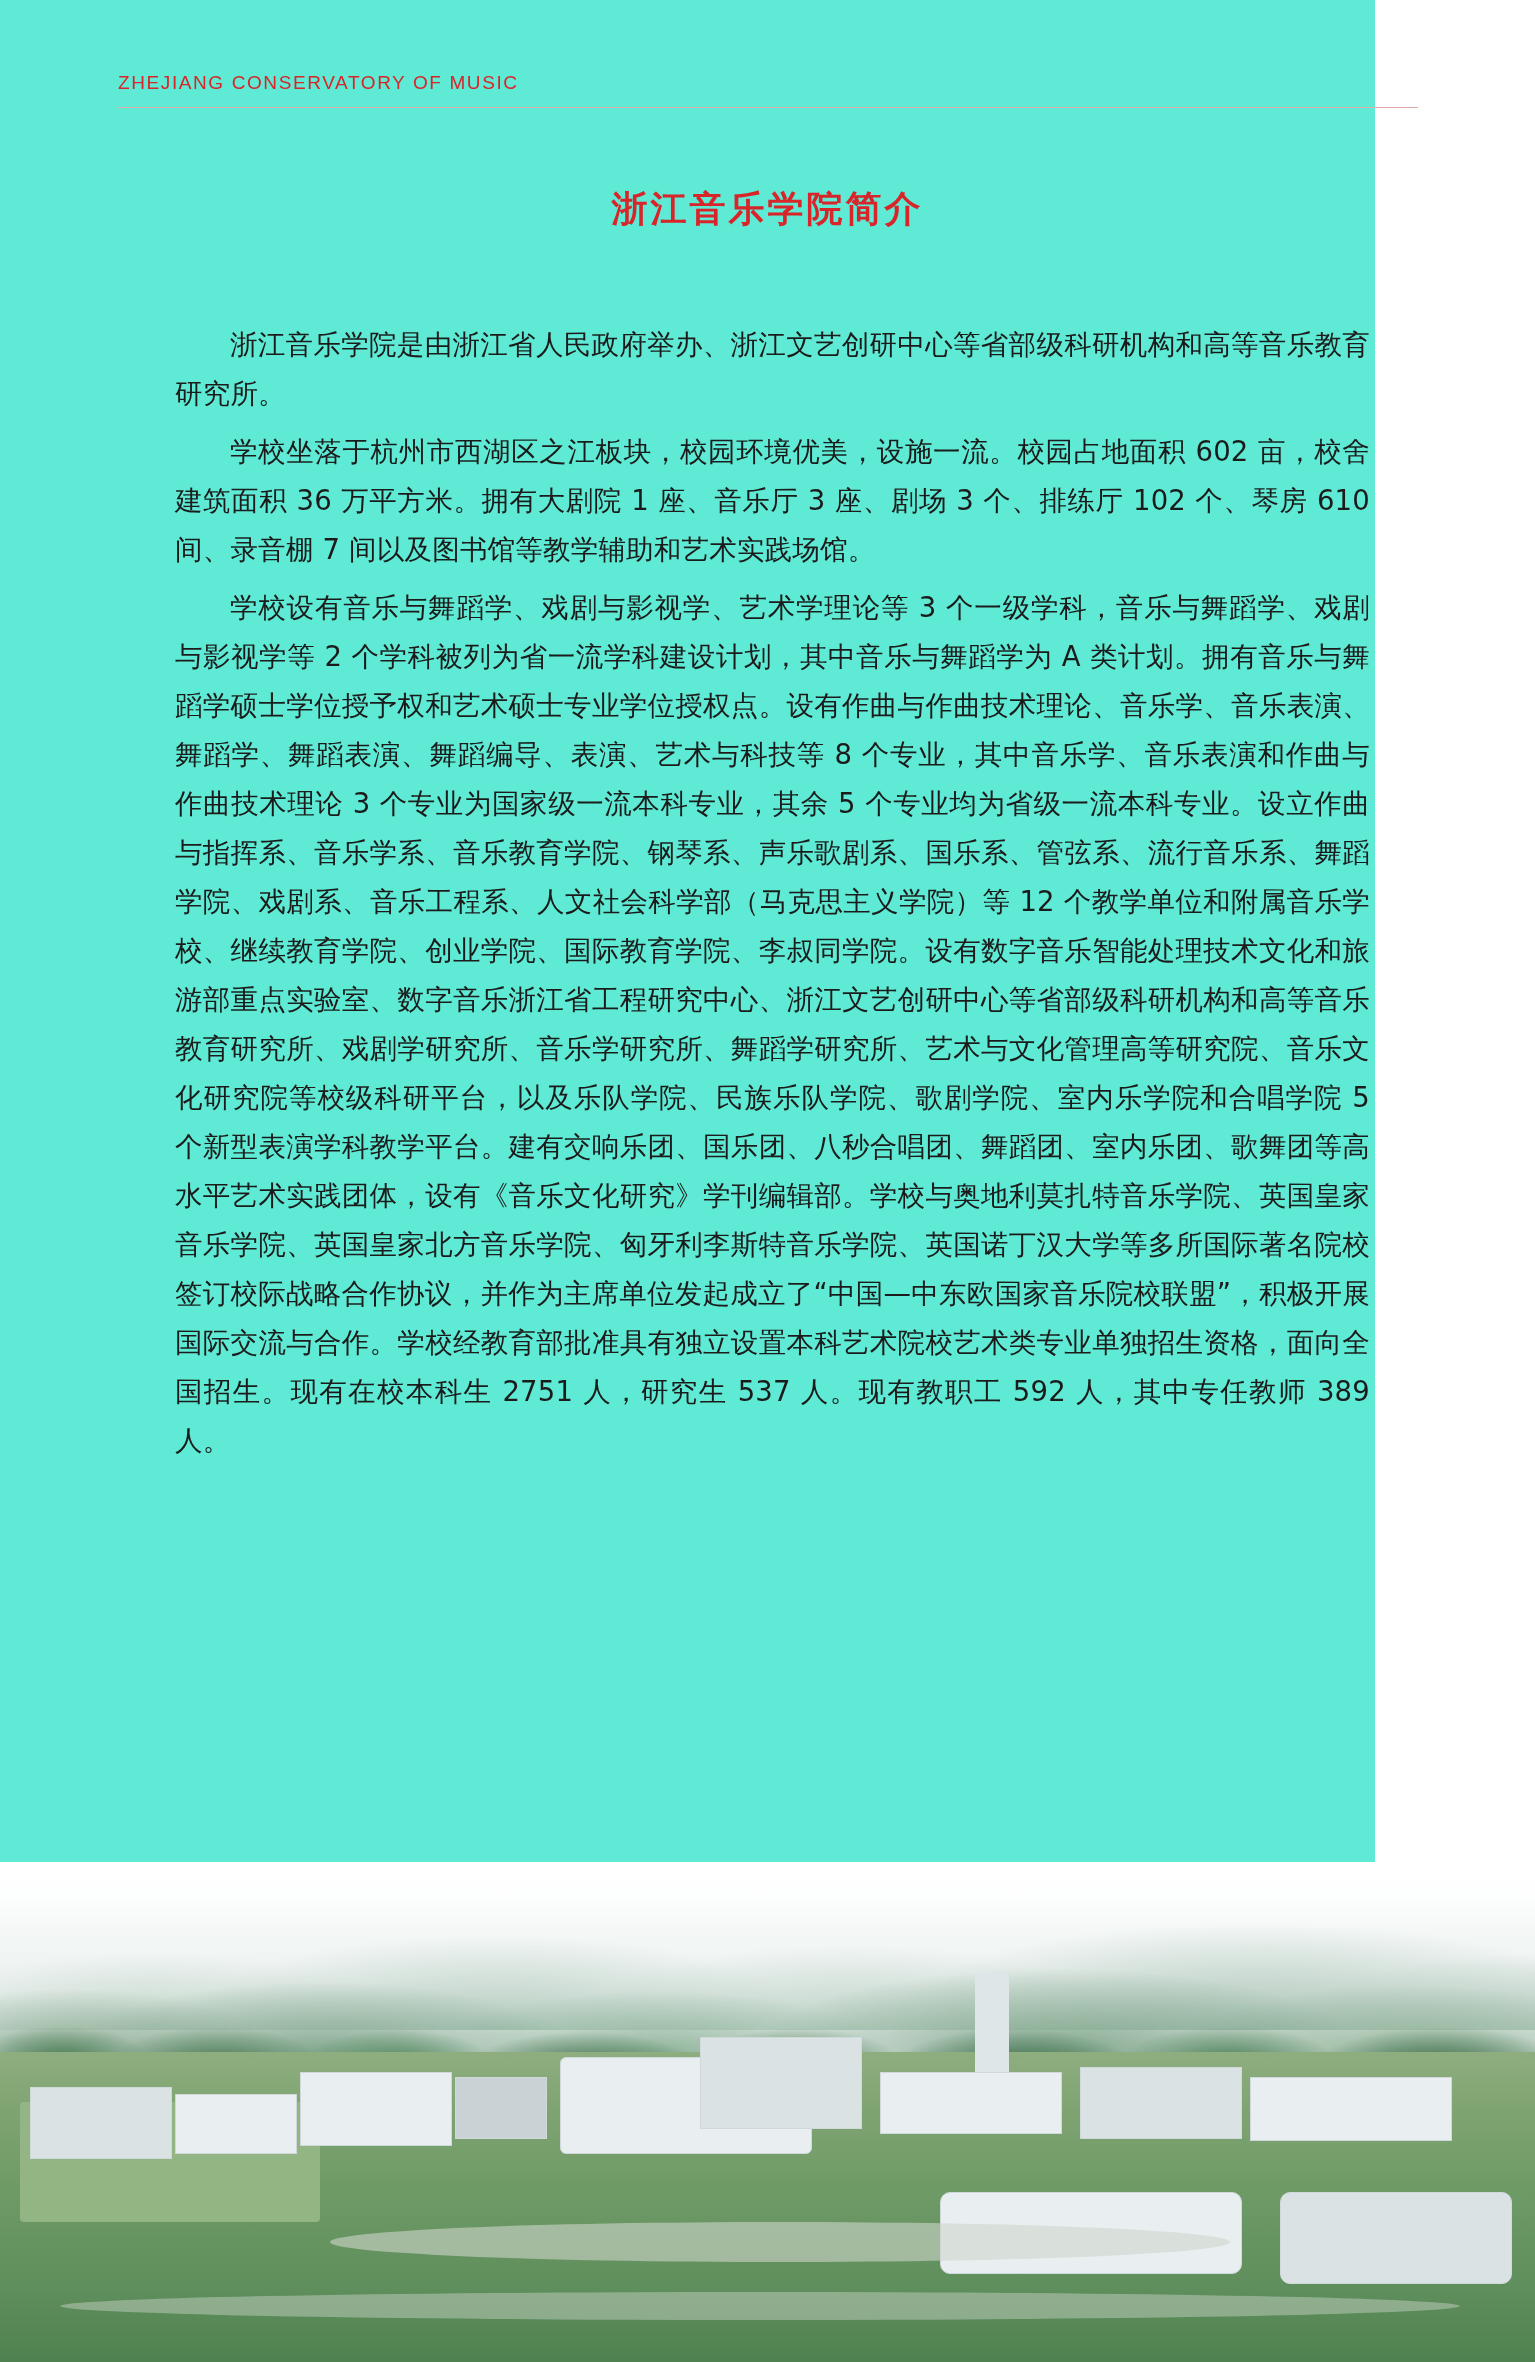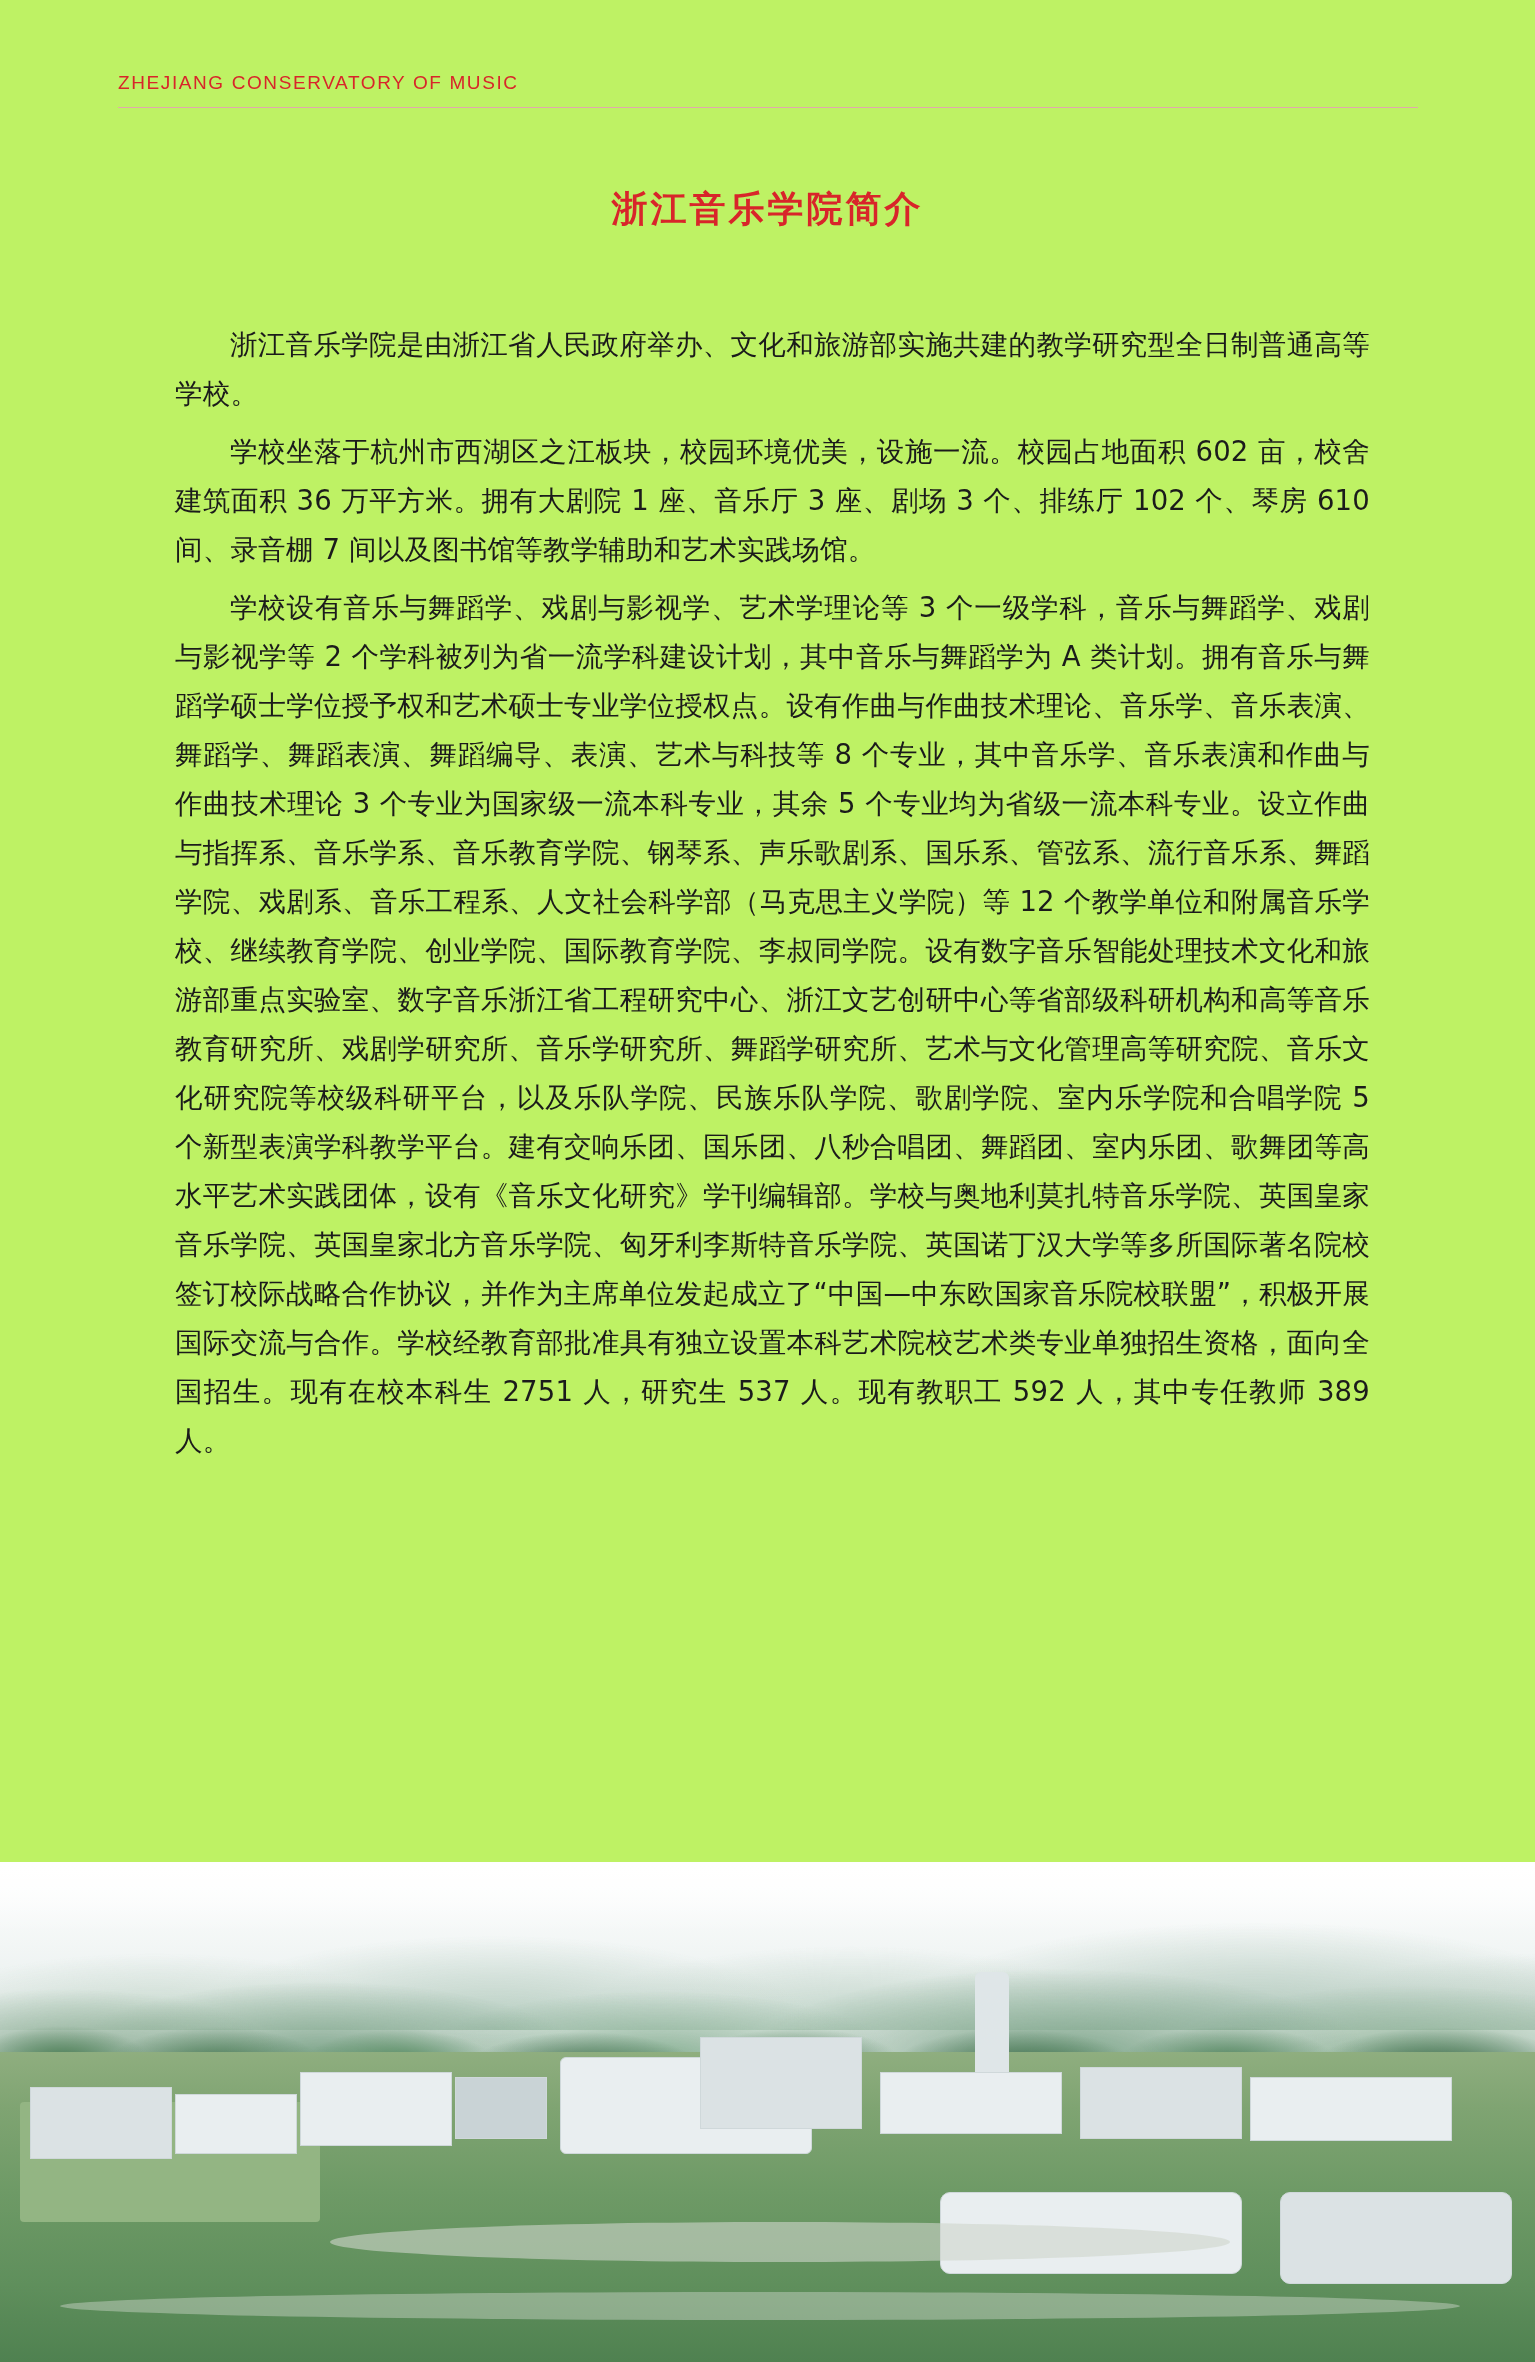--- a/index.html
+++ b/index.html
@@ -9,23 +9,23 @@
   body {
     width: 1535px;
     height: 2362px;
     background: #ffffff;
     font-family: "Liberation Sans", sans-serif;
     overflow: hidden;
     position: relative;
   }
   .page {
     position: relative;
-    width: 1535px;
+    width: 1375px;
     height: 2362px;
-    background: #bef264;
+    background: #5eead4;
     box-sizing: border-box;
   }
 
   
   .header {
     position: absolute;
     top: 72px;
     left: 118px;
     width: 1300px;
   }
@@ -178,21 +178,21 @@
 <div class="page">
 
   <div class="header">
     <div class="header-label">ZHEJIANG CONSERVATORY OF MUSIC</div>
     <div class="header-rule"></div>
   </div>
 
   <div class="title">浙江音乐学院简介</div>
 
   <div class="content">
-    <p class="para">浙江音乐学院是由浙江省人民政府举办、文化和旅游部实施共建的教学研究型全日制普通高等学校。</p>
+    <p class="para">浙江音乐学院是由浙江省人民政府举办、浙江文艺创研中心等省部级科研机构和高等音乐教育研究所。</p>
     <p class="para">学校坐落于杭州市西湖区之江板块，校园环境优美，设施一流。校园占地面积 602 亩，校舍建筑面积 36 万平方米。拥有大剧院 1 座、音乐厅 3 座、剧场 3 个、排练厅 102 个、琴房 610 间、录音棚 7 间以及图书馆等教学辅助和艺术实践场馆。</p>
     <p class="para">学校设有音乐与舞蹈学、戏剧与影视学、艺术学理论等 3 个一级学科，音乐与舞蹈学、戏剧与影视学等 2 个学科被列为省一流学科建设计划，其中音乐与舞蹈学为 A 类计划。拥有音乐与舞蹈学硕士学位授予权和艺术硕士专业学位授权点。设有作曲与作曲技术理论、音乐学、音乐表演、舞蹈学、舞蹈表演、舞蹈编导、表演、艺术与科技等 8 个专业，其中音乐学、音乐表演和作曲与作曲技术理论 3 个专业为国家级一流本科专业，其余 5 个专业均为省级一流本科专业。设立作曲与指挥系、音乐学系、音乐教育学院、钢琴系、声乐歌剧系、国乐系、管弦系、流行音乐系、舞蹈学院、戏剧系、音乐工程系、人文社会科学部（马克思主义学院）等 12 个教学单位和附属音乐学校、继续教育学院、创业学院、国际教育学院、李叔同学院。设有数字音乐智能处理技术文化和旅游部重点实验室、数字音乐浙江省工程研究中心、浙江文艺创研中心等省部级科研机构和高等音乐教育研究所、戏剧学研究所、音乐学研究所、舞蹈学研究所、艺术与文化管理高等研究院、音乐文化研究院等校级科研平台，以及乐队学院、民族乐队学院、歌剧学院、室内乐学院和合唱学院 5 个新型表演学科教学平台。建有交响乐团、国乐团、八秒合唱团、舞蹈团、室内乐团、歌舞团等高水平艺术实践团体，设有《音乐文化研究》学刊编辑部。学校与奥地利莫扎特音乐学院、英国皇家音乐学院、英国皇家北方音乐学院、匈牙利李斯特音乐学院、英国诺丁汉大学等多所国际著名院校签订校际战略合作协议，并作为主席单位发起成立了“中国—中东欧国家音乐院校联盟”，积极开展国际交流与合作。学校经教育部批准具有独立设置本科艺术院校艺术类专业单独招生资格，面向全国招生。现有在校本科生 2751 人，研究生 537 人。现有教职工 592 人，其中专任教师 389 人。</p>
   </div>
 
   <div class="photo">
     <div class="sky"></div>
     <div class="ridge-far"></div>
     <div class="ridge-mid"></div>
     <div class="treeline"></div>
     <div class="ground"></div>

